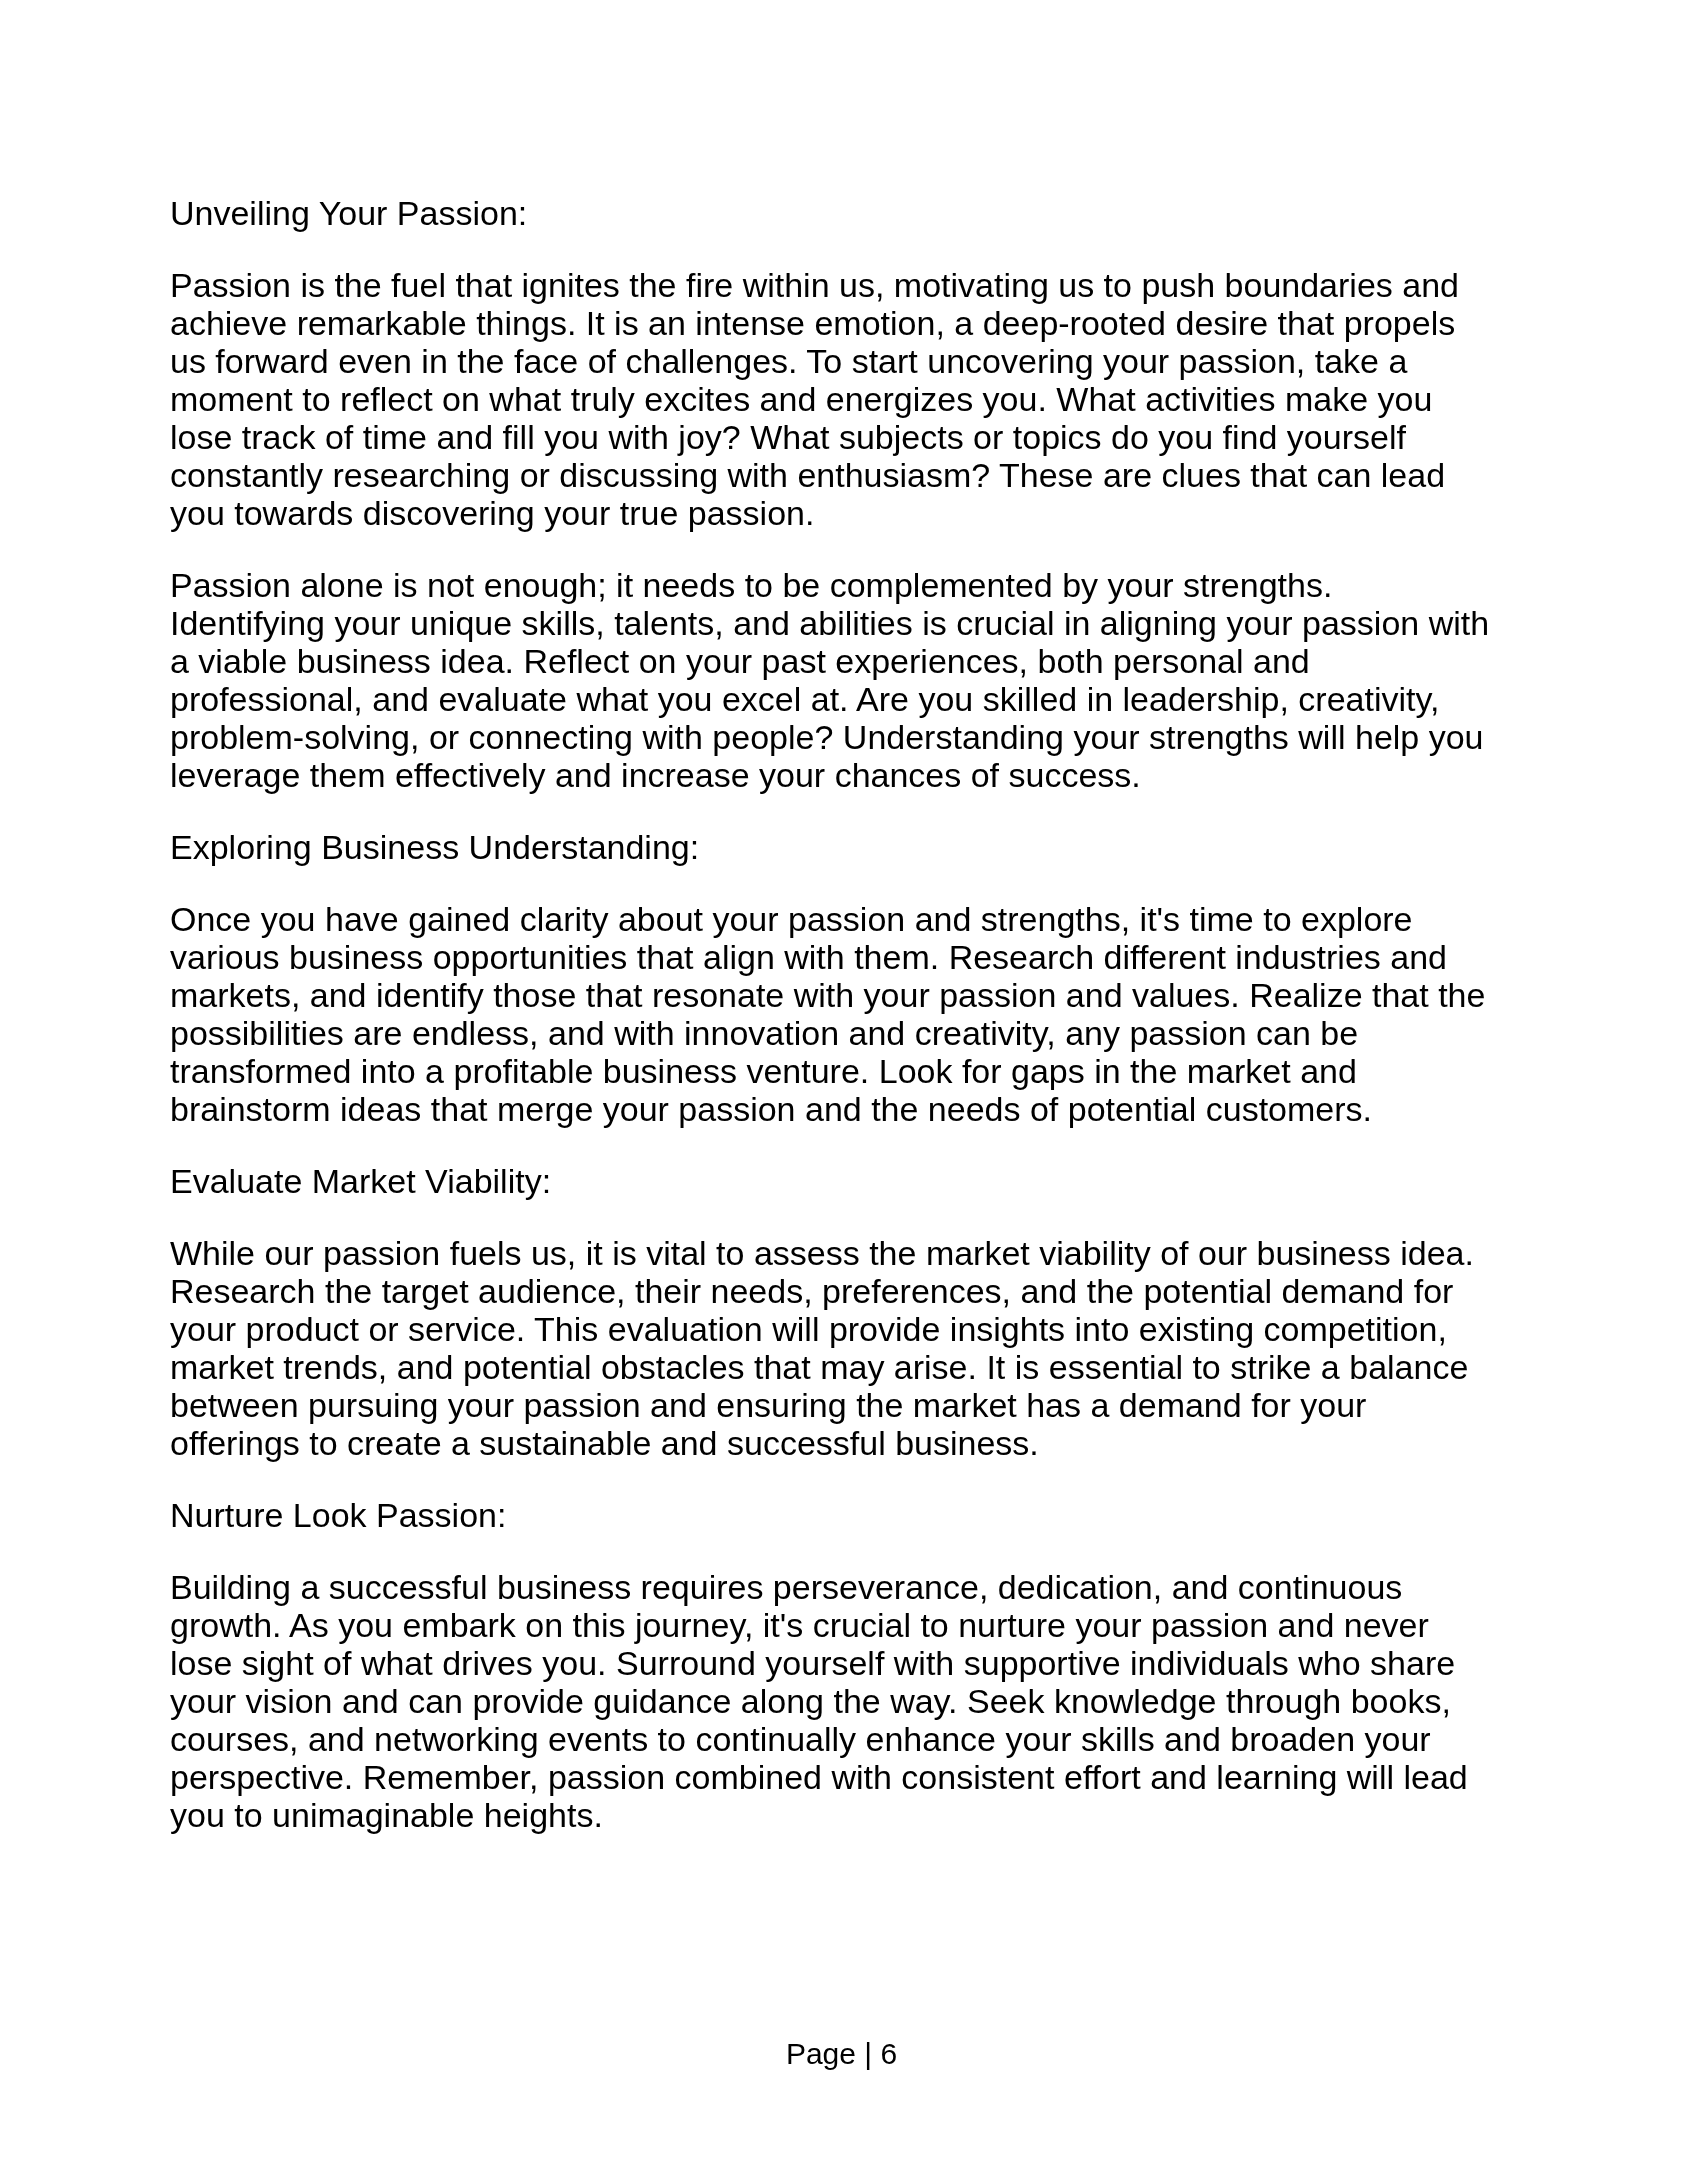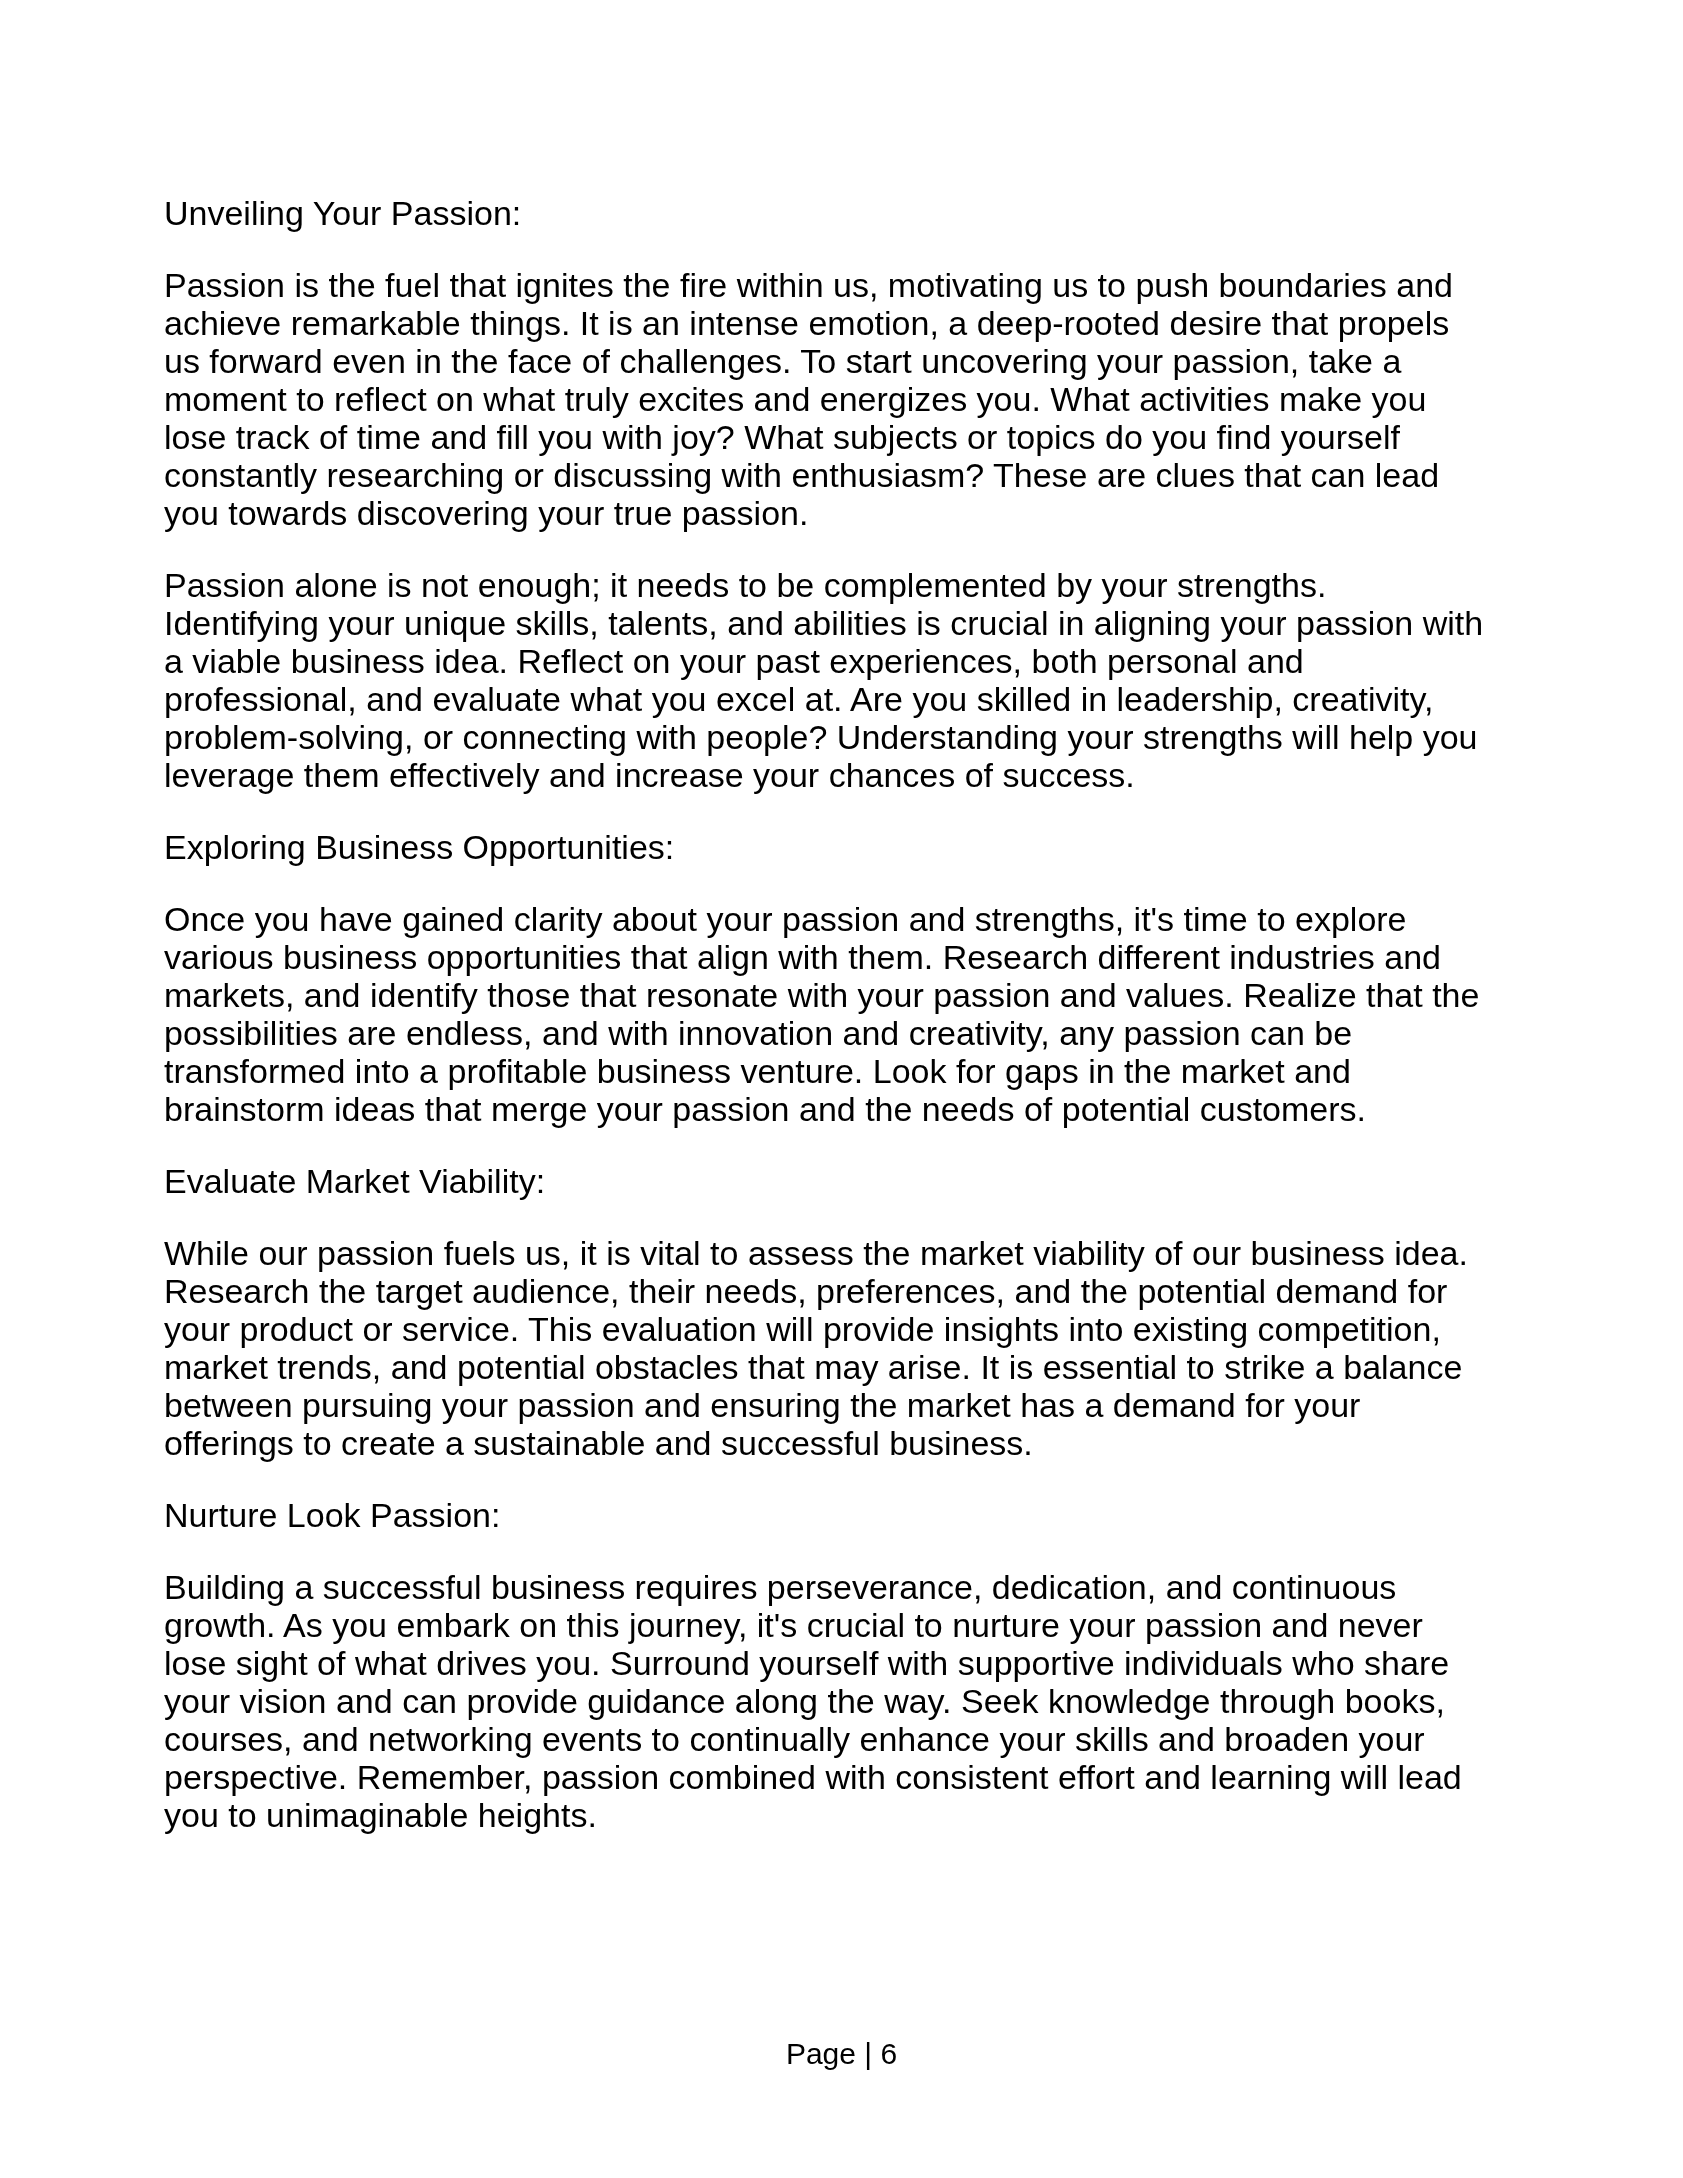--- a/index.html
+++ b/index.html
@@ -11,21 +11,21 @@
     position: relative;
     width: 1683px;
     height: 2178px;
     background: #ffffff;
     overflow: hidden;
     font-family: "Liberation Sans", sans-serif;
     color: #000000;
   }
   .content {
     position: absolute;
-    left: 164px;
+    left: 170px;
     top: 194px;
     width: 1332px;
   }
   .block {
     font-size: 34px;
     line-height: 38px;
     margin: 0 0 34px 0;
     white-space: pre-line;
     font-weight: 400;
     letter-spacing: 0;
@@ -52,21 +52,21 @@
 moment to reflect on what truly excites and energizes you. What activities make you
 lose track of time and fill you with joy? What subjects or topics do you find yourself
 constantly researching or discussing with enthusiasm? These are clues that can lead
 you towards discovering your true passion.</div>
       <div class="block">Passion alone is not enough; it needs to be complemented by your strengths.
 Identifying your unique skills, talents, and abilities is crucial in aligning your passion with
 a viable business idea. Reflect on your past experiences, both personal and
 professional, and evaluate what you excel at. Are you skilled in leadership, creativity,
 problem-solving, or connecting with people? Understanding your strengths will help you
 leverage them effectively and increase your chances of success.</div>
-      <div class="block">Exploring Business Opportunities:</div>
+      <div class="block">Exploring Business Understanding:</div>
       <div class="block">Once you have gained clarity about your passion and strengths, it's time to explore
 various business opportunities that align with them. Research different industries and
 markets, and identify those that resonate with your passion and values. Realize that the
 possibilities are endless, and with innovation and creativity, any passion can be
 transformed into a profitable business venture. Look for gaps in the market and
 brainstorm ideas that merge your passion and the needs of potential customers.</div>
       <div class="block">Evaluate Market Viability:</div>
       <div class="block">While our passion fuels us, it is vital to assess the market viability of our business idea.
 Research the target audience, their needs, preferences, and the potential demand for
 your product or service. This evaluation will provide insights into existing competition,

